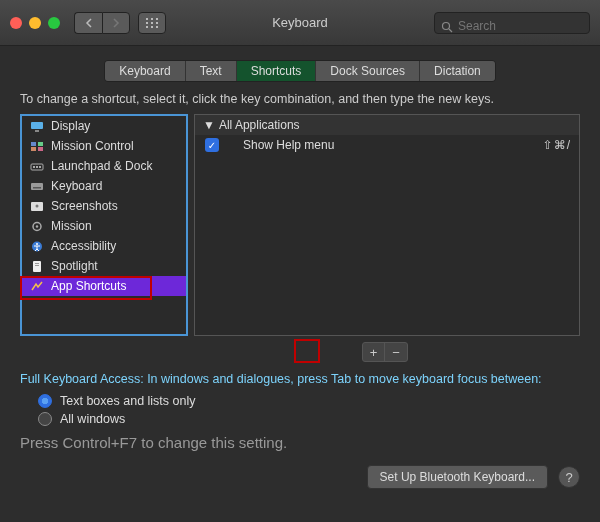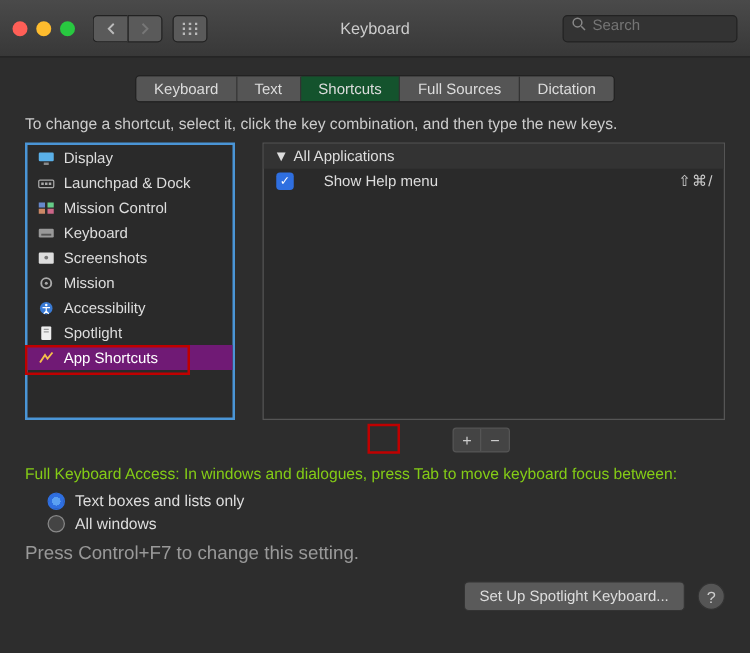--- a/index.html
+++ b/index.html
@@ -9,45 +9,45 @@
   .tl { width: 12px; height: 12px; border-radius: 50%; }
   .tl.red { background: #ff5f57; }
   .tl.yellow { background: #febc2e; }
   .tl.green { background: #28c840; }
   .navseg { display: flex; }
   .navbtn { width: 28px; height: 22px; background: #5a5a5a; display: flex; align-items: center; justify-content: center; border: 1px solid #222; }
   .navbtn:first-child { border-radius: 4px 0 0 4px; border-right: none; }
   .navbtn:last-child { border-radius: 0 4px 4px 0; }
   .gridbtn { width: 28px; height: 22px; background: #5a5a5a; border: 1px solid #222; border-radius: 4px; margin-left: 8px; display: flex; align-items: center; justify-content: center; }
   .title { position: absolute; left: 0; right: 0; text-align: center; color: #ccc; font-size: 13px; pointer-events: none; }
-  .search { margin-left: auto; display: flex; align-items: flex-start; background: #333; border: 1px solid #222; border-radius: 4px; height: 22px; width: 140px; padding: 0 6px; gap: 5px; }
+  .search { margin-left: auto; display: flex; align-items: flex-end; background: #333; border: 1px solid #222; border-radius: 4px; height: 22px; width: 156px; padding: 0 6px; gap: 5px; }
   .search input { background: transparent; border: none; outline: none; color: #aaa; font-size: 12px; width: 100%; }
   .tabbar { display: flex; justify-content: center; margin: 14px 0 10px 0; }
   .tabseg { display: flex; border-radius: 4px; overflow: hidden; border: 1px solid #222; }
   .tab { padding: 3px 14px; background: #555; color: #ddd; font-size: 12px; border-right: 1px solid #333; }
   .tab:last-child { border-right: none; text-align: center; }
   .tab.active { background: #14532d; }
   .content { padding: 0 20px; }
   .instr { font-size: 12.5px; color: #ccc; margin-bottom: 8px; }
-  .panes { display: flex; gap: 22px; }
+  .panes { display: flex; gap: 6px; }
   .catlist { width: 168px; height: 222px; background: #2a2a2a; border: 2px solid #4a95d6; position: relative; }
   .catitem { display: flex; align-items: center; gap: 7px; padding: 3px 8px; font-size: 12px; color: #ddd; }
-  .catitem.selected { background: #701a75; color: #fff; }
+  .catitem.selected { background: #6d28d9; color: #fff; }
   .redbox { position: absolute; border: 2px solid #c00000; pointer-events: none; }
   .ic { width: 14px; height: 12px; display: inline-flex; align-items: center; justify-content: center; font-size: 11px; }
   .shortlist { flex: 1; height: 222px; background: #2a2a2a; border: 1px solid #555; }
   .grouphead { display: flex; align-items: center; padding: 3px 8px; font-size: 12px; color: #ddd; background: #333; gap: 4px; }
   .shortrow { display: flex; align-items: center; padding: 3px 8px 3px 10px; font-size: 12px; gap: 10px; }
   .chk { width: 14px; height: 14px; border-radius: 3px; background: #2f6fe0; display: inline-flex; align-items: center; justify-content: center; color: #fff; font-size: 10px; }
   .shortkeys { margin-left: auto; color: #ccc; font-size: 12px; letter-spacing: 1px; }
   .addremove { display: flex; justify-content: center; margin: 6px 0 10px 0; position: relative; }
   .addremove .seg { display: flex; border: 1px solid #555; border-radius: 3px; overflow: hidden; background: #444; margin-left: 170px; }
   .addremove .b { width: 22px; height: 18px; display: flex; align-items: center; justify-content: center; color: #ccc; }
   .addremove .b:first-child { border-right: 1px solid #555; }
-  .fka { font-size: 12.5px; color: #84cc16; margin-bottom: 6px; }
+  .fka { font-size: 12.5px; color: #7dd3fc; margin-bottom: 6px; }
   .radios { padding-left: 18px; margin-bottom: 6px; }
   .radio { display: flex; align-items: center; gap: 8px; font-size: 12.5px; color: #ddd; padding: 2px 0; }
   .rb { width: 14px; height: 14px; border-radius: 50%; border: 1px solid #888; background: #444; display: inline-flex; align-items: center; justify-content: center; }
   .rb.on { background: radial-gradient(circle,#5aa0f2 40%,#2f6fe0 41%); border-color: #2f6fe0; }
   .hint { font-size: 15px; color: #999; margin-bottom: 14px; }
   .footer { display: flex; justify-content: flex-end; align-items: center; gap: 10px; padding: 0 20px 12px 0; }
   .btn { background: #5a5a5a; border: 1px solid #333; border-radius: 4px; padding: 4px 12px; font-size: 12px; color: #ddd; }
   .help { width: 22px; height: 22px; border-radius: 50%; background: #555; border: 1px solid #333; display: flex; align-items: center; justify-content: center; color: #ccc; font-size: 13px; }
   svg { display: block; }
 </style>
@@ -97,60 +97,60 @@
     </span>
     <input placeholder="Search" style="">
   </div>
 </div>
 
 <div class="tabbar">
   <div class="tabseg">
     <div class="tab">Keyboard</div>
     <div class="tab">Text</div>
     <div class="tab active">Shortcuts</div>
-    <div class="tab">Full Sources</div>
+    <div class="tab">Dock Sources</div>
     <div class="tab">Dictation</div>
   </div>
 </div>
 
 <div class="content">
   <div class="instr">To change a shortcut, select it, click the key combination, and then type the new keys.</div>
 
   <div class="panes">
     <div class="catlist">
       <div class="catitem">
         <span class="ic">
             <svg width="14" height="11">
               <rect x="1" y="1" width="12" height="7" rx="1" fill="#5ab0e8"></rect>
               <rect x="5" y="9" width="4" height="2" fill="#888"></rect>
             </svg>
           </span>
         <span>Display</span>
+      </div>
+      <div class="catitem">
+        <span class="ic">
+            <svg width="14" height="11">
+              <rect x="1" y="1" width="5" height="4" fill="#68c"></rect>
+              <rect x="8" y="1" width="5" height="4" fill="#6c8"></rect>
+              <rect x="1" y="6" width="5" height="4" fill="#c86"></rect>
+              <rect x="8" y="6" width="5" height="4" fill="#c68"></rect>
+            </svg>
+          </span>
+        <span>Mission Control</span>
       </div>
       <div class="catitem">
         <span class="ic">
             <svg width="14" height="11">
               <rect x="1" y="3" width="12" height="6" rx="1" fill="none" stroke="#aaa"></rect>
               <rect x="3" y="5" width="2" height="2" fill="#aaa"></rect>
               <rect x="6" y="5" width="2" height="2" fill="#aaa"></rect>
               <rect x="9" y="5" width="2" height="2" fill="#aaa"></rect>
             </svg>
           </span>
         <span>Launchpad &amp; Dock</span>
-      </div>
-      <div class="catitem">
-        <span class="ic">
-            <svg width="14" height="11">
-              <rect x="1" y="1" width="5" height="4" fill="#68c"></rect>
-              <rect x="8" y="1" width="5" height="4" fill="#6c8"></rect>
-              <rect x="1" y="6" width="5" height="4" fill="#c86"></rect>
-              <rect x="8" y="6" width="5" height="4" fill="#c68"></rect>
-            </svg>
-          </span>
-        <span>Mission Control</span>
       </div>
       <div class="catitem">
         <span class="ic">
             <svg width="14" height="11">
               <rect x="1" y="2" width="12" height="7" rx="1" fill="#999"></rect>
               <rect x="3" y="6" width="8" height="1.5" fill="#555"></rect>
             </svg>
           </span>
         <span>Keyboard</span>
       </div>
@@ -232,15 +232,15 @@
     </div>
     <div class="radio">
       <span class="rb"></span>
       <span>All windows</span>
     </div>
   </div>
   <div class="hint">Press Control+F7 to change this setting.</div>
 </div>
 
 <div class="footer">
-  <div class="btn">Set Up Spotlight Keyboard...</div>
+  <div class="btn">Set Up Bluetooth Keyboard...</div>
   <div class="help">?</div>
 </div>
 
 </body></html>

